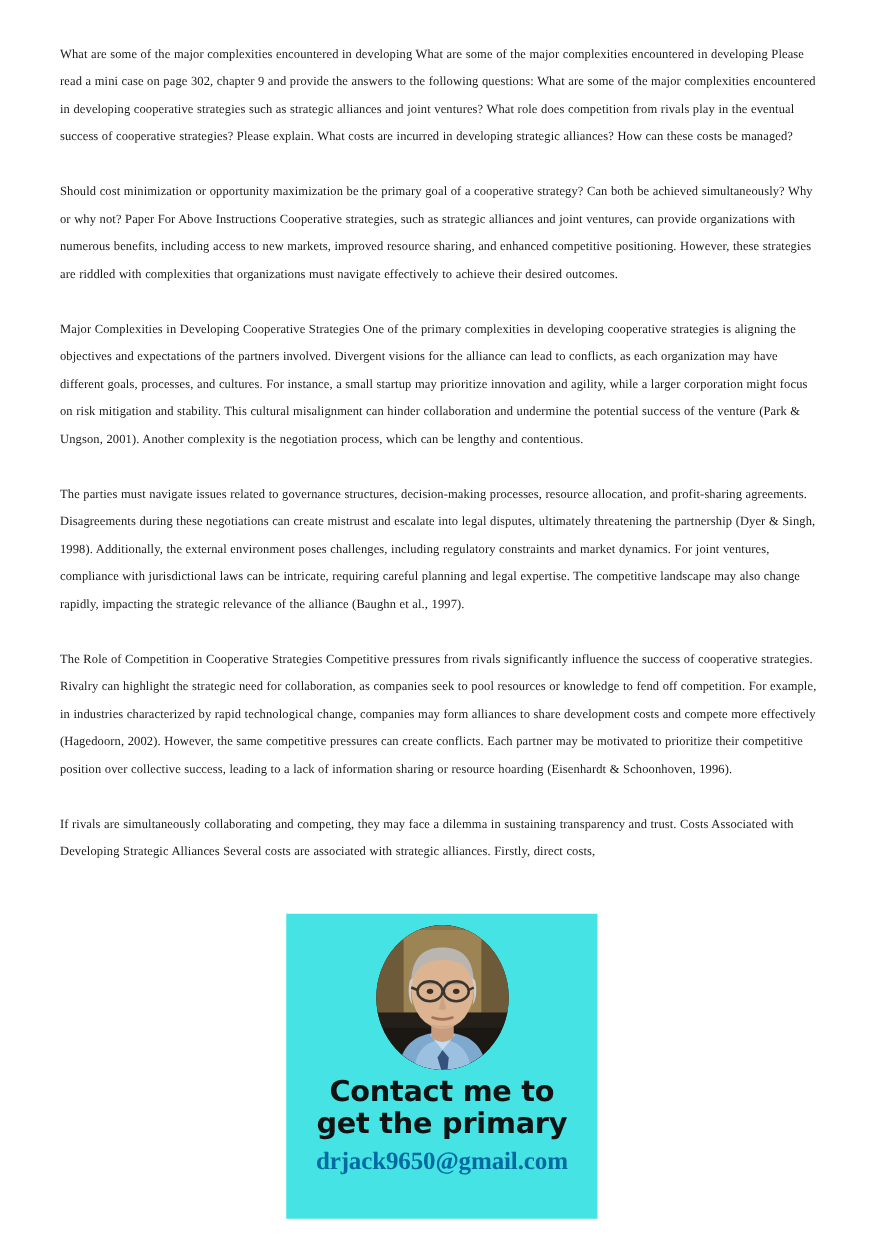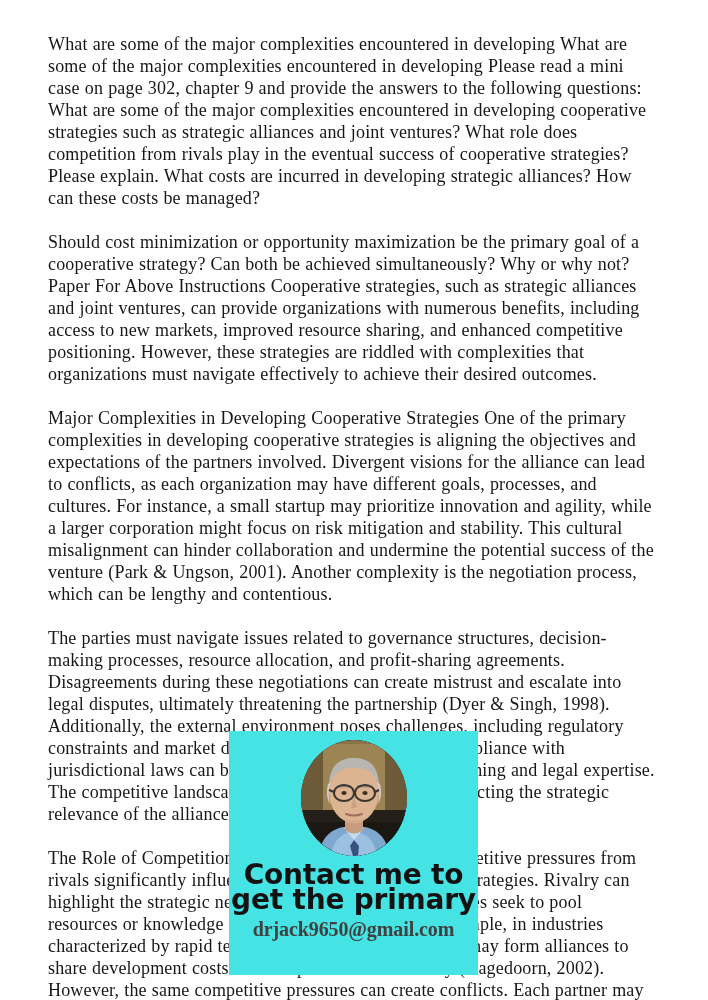--- a/index.html
+++ b/index.html
@@ -26,21 +26,21 @@
   }
 
   #doc-body {
     position: absolute;
     left: 48px;
     top: 33px;
     width: 608px;
   }
 
   .para {
-    font-size: 18px;
+    font-size: 10px;
     line-height: 22px;
     text-align: left;
     margin: 0 0 22px 0;
     color: #171717;
     letter-spacing: 0.01em;
     word-spacing: 0.02em;
   }
   .para:last-child { margin-bottom: 0; }
 
   
@@ -67,35 +67,35 @@
     position: relative;
     flex: none;
     background: #2b2b2b;
   }
   #avatar svg { display: block; width: 106px; height: 116px; }
 
   #card-headline {
     margin-top: 6px;
     font-family: "DejaVu Sans", "Liberation Sans", sans-serif;
     font-weight: bold;
-    font-size: 28px;
+    font-size: 23px;
     line-height: 25px;
     color: #121212;
     text-align: center;
     letter-spacing: -0.2px;
   }
   #card-headline .l2 { display: block; }
 
   #card-email {
     margin-top: 5px;
     font-family: "Liberation Serif", "DejaVu Serif", serif;
     font-weight: bold;
     font-size: 20px;
     line-height: 24px;
-    color: #404040;
+    color: #0369a1;
     text-align: left;
     letter-spacing: -0.1px;
   }
 </style>
 </head>
 <body>
 
 <div id="page">
 
   <div id="doc-body">

